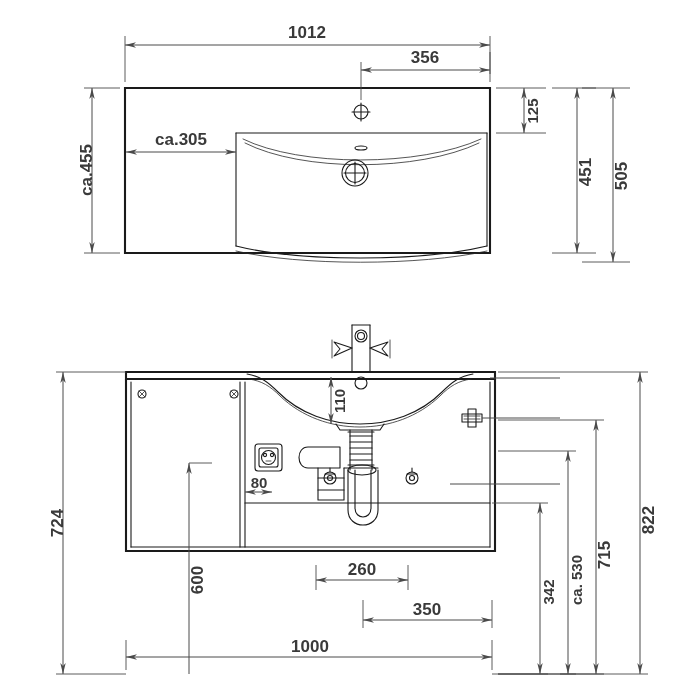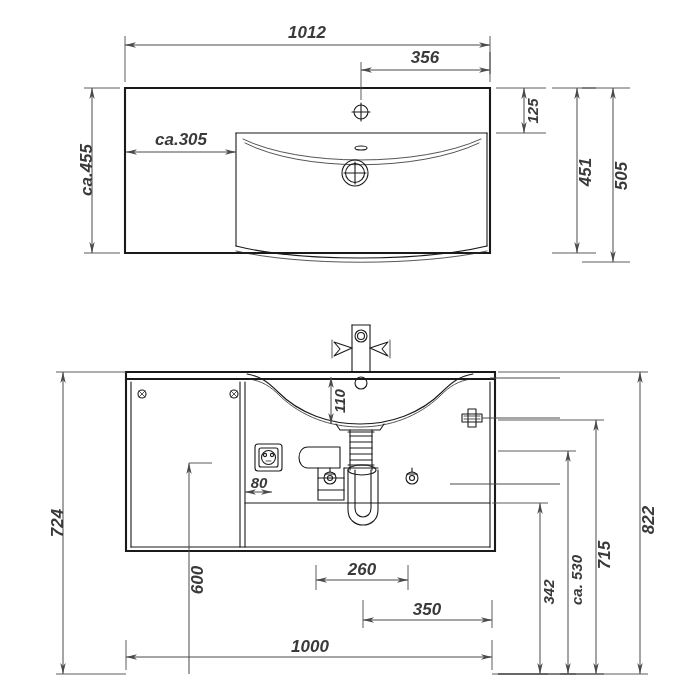--- a/index.html
+++ b/index.html
@@ -11,21 +11,20 @@
     width: 700px;
     height: 700px;
     font-family: "Liberation Sans", sans-serif;
     overflow: hidden;
   }
   #sheet {
     position: relative;
     width: 700px;
     height: 700px;
     background: #ffffff;
-    font-style: italic;
   }
   #sheet svg {
     position: absolute;
     left: 0;
     top: 0;
     display: block;
   }
   .dimtext {
     font-family: "Liberation Sans", sans-serif;
     font-weight: bold;

